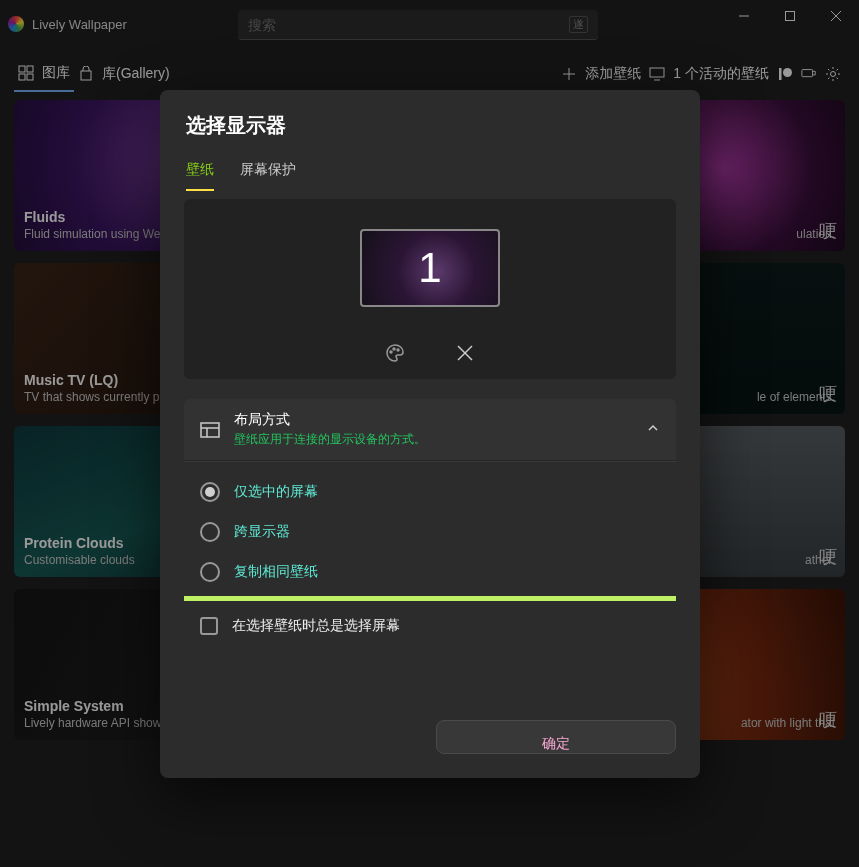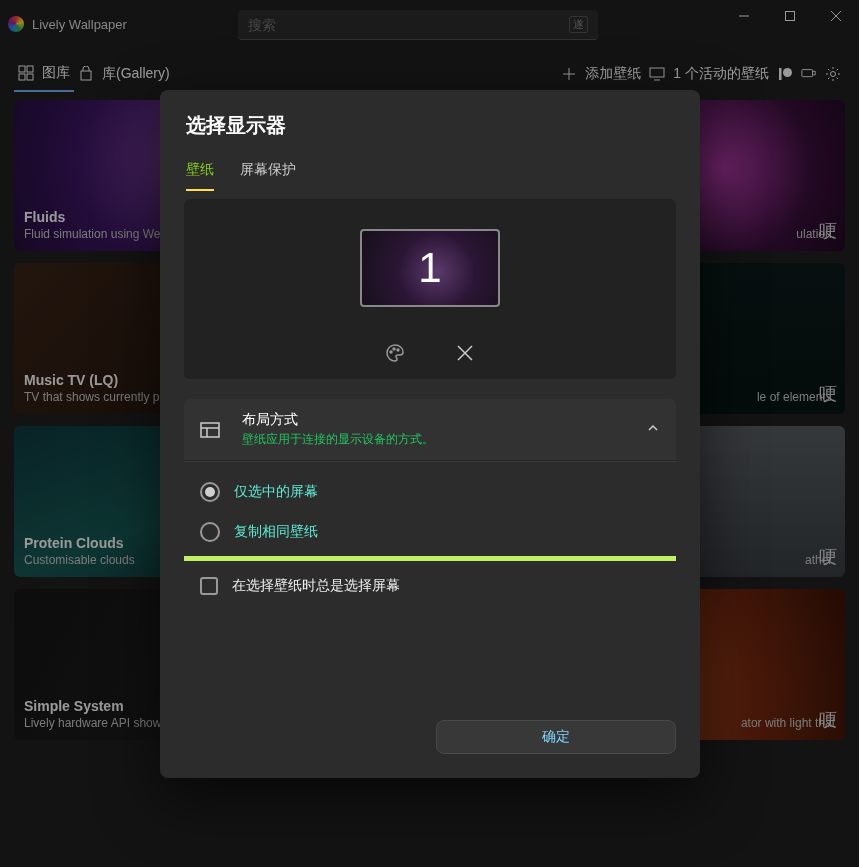--- a/index.html
+++ b/index.html
@@ -36,36 +36,36 @@
 .modal-tabs { display:flex; gap:26px; padding: 12px 26px 0; }
 .modal-tab { font-size:14px; color:#ccc; padding-bottom:10px;}
 .modal-tab.active { color:#84cc16; border-bottom:2px solid #fde047;}
 .display-panel { margin: 8px 24px 0; background:#222; border-radius:6px; padding: 30px 0 16px; display:flex; flex-direction:column; align-items:center;}
 .monitor { width:140px; height:78px; border:2px solid #888; border-radius:4px; background: radial-gradient(circle at 55% 55%, #5b3a6b 0%, #2b1535 45%, #151019 100%); display:flex; align-items:center; justify-content:center; color:#fff; font-size:42px; font-weight:300;}
 .display-actions { display:flex; gap:50px; margin-top:36px;}
 .disp-act { color:#999; width:20px; height:20px; display:flex; align-items:center; justify-content:center;}
 
 .setting-header { margin: 20px 24px 0; background:#323232; border-radius:6px 6px 0 0; padding: 12px 16px; display:flex; align-items:center; gap:14px; border-bottom:1px solid #252525;}
 .setting-icon { width:20px; height:20px; color:#ccc; display:flex; align-items:center; justify-content:center;}
-.setting-text { flex:1;margin-left:8px;}
+.setting-text { flex:1;}
 .setting-title { font-size:14px; color:#fff;}
 .setting-desc { font-size:12px; color:#22c55e; margin-top:2px;}
 .chev { color:#ccc;}
 
 .radio-group { margin: 0 24px; background:#2c2c2c; padding: 12px 16px 6px; display:flex; flex-direction:column; gap: 4px; border-top:1px solid #3a3a3a;}
 .radio-item { display:flex; align-items:center; gap:14px; padding: 8px 0; font-size:14px; color:#5eead4;}
 .radio-circle { width:20px; height:20px; border:2px solid #999; border-radius:50%; display:flex; align-items:center; justify-content:center;}
 .radio-circle.checked::after { content:""; width:10px; height:10px; border-radius:50%; background:#cfcfcf;}
 
 .check-item-wrap { margin: 0 24px; padding: 16px; background:#2c2c2c; border-radius:0 0 6px 6px; border-top:5px solid #bef264;}
 .check-item { display:flex; align-items:center; gap:14px; font-size:14px; color:#eee;}
 .checkbox { width:18px; height:18px; border:2px solid #999; border-radius:3px;}
 
 .modal-footer { margin-top:auto; padding: 18px 24px 24px; display:flex; justify-content:flex-end;}
-.ok-btn { width:240px; height:34px; background:#383838; border:1px solid #4a4a4a; border-radius:8px; color:#7dd3fc; font-size:14px; display:flex; align-items:center; justify-content:center;}
+.ok-btn { width:240px; height:34px; background:#383838; border:1px solid #4a4a4a; border-radius:8px; color:#f9a8d4; font-size:14px; display:flex; align-items:flex-end; justify-content:center;}
 
 
 .bg-fluids { background: radial-gradient(circle at 40% 40%, #7a3fa0 0%, #3a1560 40%, #12081d 100%);}
 .bg-jelly { background: radial-gradient(circle at 70% 45%, #b03aa8 0%, #3a0f3c 30%, #050208 70%);}
 .bg-tv { background: linear-gradient(135deg,#3a2418,#1a1008); }
 .bg-periodic { background: linear-gradient(#0c1a1a,#071414);}
 .bg-clouds { background: linear-gradient(160deg,#0f3a3f,#165a55,#0d2a2f);}
 .bg-rain { background: linear-gradient(#5a5f63,#3a3f43);}
 .bg-system { background: linear-gradient(120deg,#151515,#262626);}
 .bg-fire { background: radial-gradient(circle at 35% 75%, #d96a2a, #7a2a10 60%, #3a1205);}
@@ -275,20 +275,24 @@
     </div>
   </div>
 
   <div class="radio-group">
     <div class="radio-item">
       <div class="radio-circle checked"></div>
       <span>仅选中的屏幕</span>
     </div>
     <div class="radio-item">
       <div class="radio-circle"></div>
+      <span>跨显示器</span>
+    </div>
+    <div class="radio-item">
+      <div class="radio-circle"></div>
       <span>复制相同壁纸</span>
     </div>
   </div>
 
   <div class="check-item-wrap">
     <div class="check-item">
       <div class="checkbox"></div>
       <span>在选择壁纸时总是选择屏幕</span>
     </div>
   </div>

